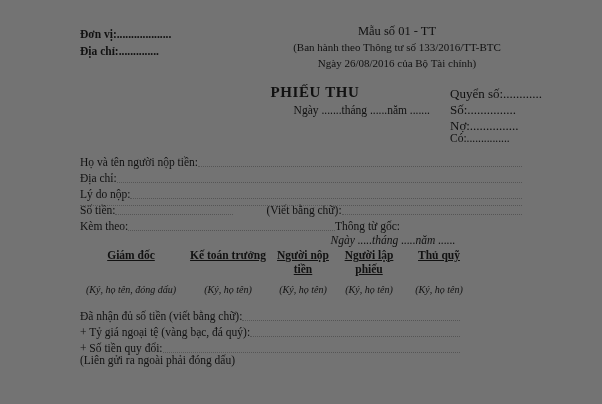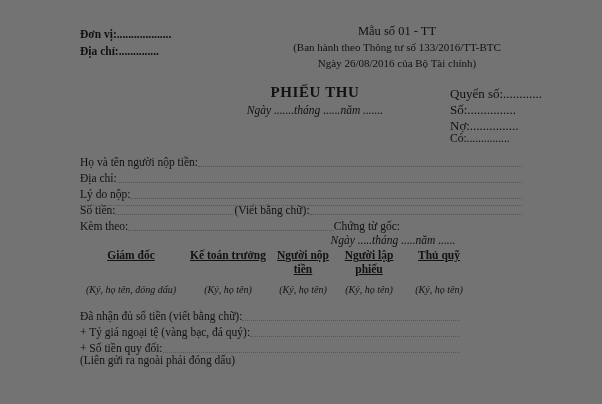--- a/index.html
+++ b/index.html
@@ -35,38 +35,38 @@
   #form-code-block .code { font-weight: normal; font-size: 12.5px; line-height: 18px; }
 
   
   #doc-title {
     left: 200px; top: 84px; width: 230px;
     text-align: center; font-size: 15px; font-weight: bold;
     letter-spacing: .6px;
   }
   #doc-date {
     left: 200px; top: 104px; width: 230px;
-    text-align: center; font-size: 11.5px; font-style: italic;
+    text-align: right; font-size: 11.5px; 
   }
 
   
   #book-fields { left: 450px; top: 86px; font-size: 13px; line-height: 16px; }
   #credit-field { left: 450px; top: 132px; font-size: 11.5px; }
 
   
   #body-fields { left: 80px; top: 152px; width: 442px; font-size: 11.5px; }
   .field-row { display: flex; align-items: flex-end; height: 16px; }
   .field-label { flex: 0 0 auto; }
   .dots {
     flex: 1 1 auto;
     border-bottom: 1px dotted #555;
     height: 11px;
     margin: 0 0 1px 0;
   }
-  .amount-words { flex: 0 0 auto; padding-left: 1px; }
+  .amount-words { flex: 0 0 auto; padding-left: 1px; margin-left: 32px; }
   .dots-short { flex: 0 0 118px; border-bottom: 1px dotted #555; height: 11px; margin-bottom: 1px; }
   #cont-line { left: 80px; top: 205px; width: 442px; border-bottom: 1px dotted #555; height: 0; }
 
   #attach-row { left: 80px; top: 216px; width: 320px; font-size: 11.5px; }
   #attach-row .dots { min-width: 10px; }
   .trailing-label { flex: 0 0 auto; }
 
   
   #sig-date {
     left: 318px; top: 234px; width: 150px;
@@ -139,21 +139,21 @@
     </div>
 
   </div>
 
   <div class="abs" id="cont-line"></div>
 
   <div class="abs" id="attach-row">
     <div class="field-row">
       <span class="field-label">Kèm theo:</span>
       <span class="dots"></span>
-      <span class="trailing-label">Chứng từ gốc:</span>
+      <span class="trailing-label">Thông từ gốc:</span>
     </div>
   </div>
 
   <div class="abs" id="sig-date">Ngày .....tháng .....năm ......</div>
 
   <div class="sig-col" id="sig-1">
     <div class="sig-title">Giám đốc</div>
     <div class="sig-note">(Ký, họ tên, đóng dấu)</div>
   </div>
 

